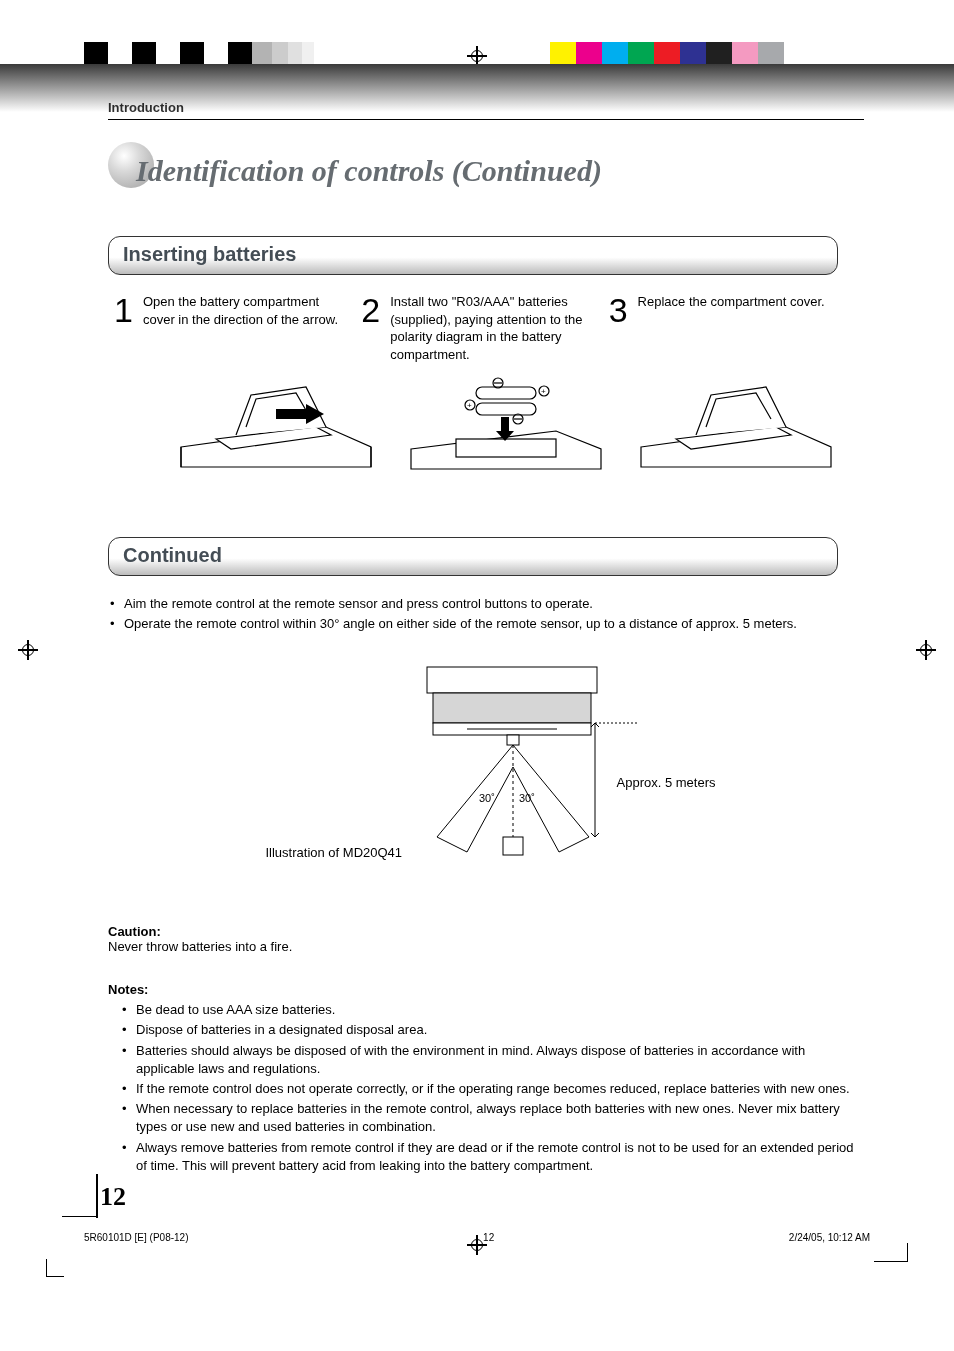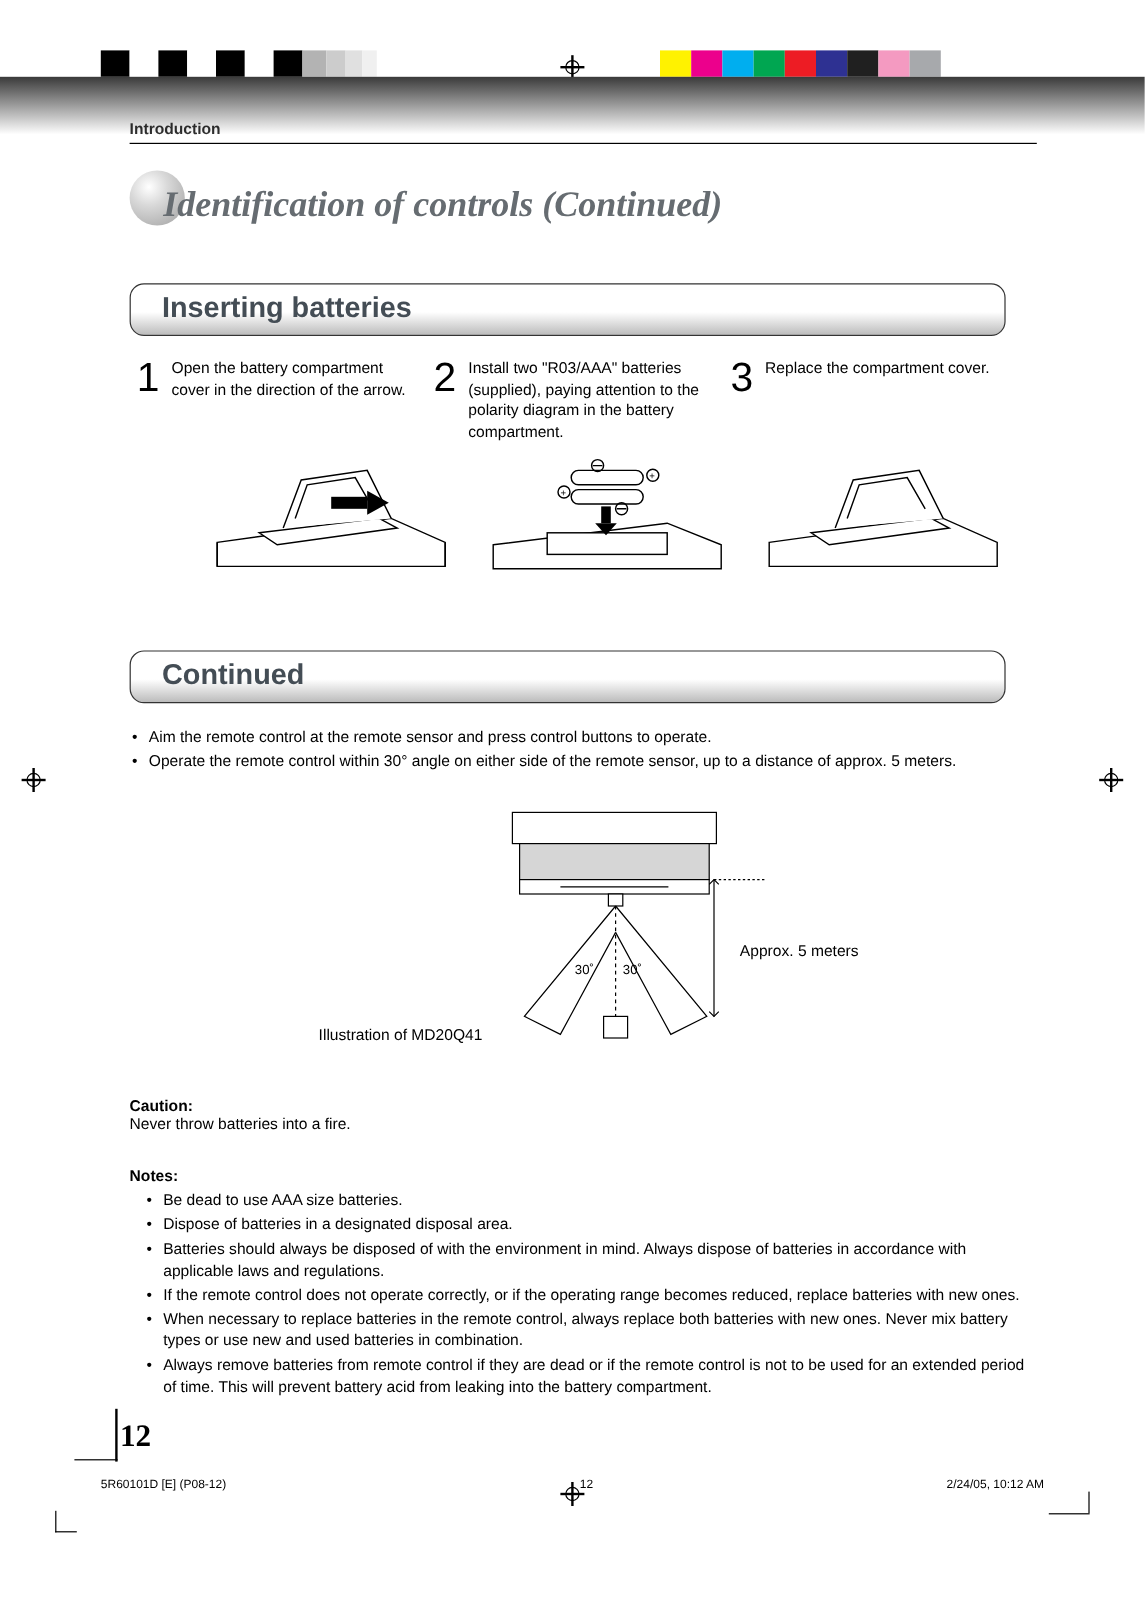--- a/index.html
+++ b/index.html
@@ -84,22 +84,22 @@
     font-style: italic;
     font-weight: bold;
     font-size: 30px;
     color: #666c71;
     margin-left: -18px;
   }
 
   .pill-heading {
     border: 1px solid #333;
     border-radius: 12px;
-    padding: 6px 14px 8px 26px;
-    font-size: 24px;
+    padding: 6px 14px 8px 14px;
+    font-size: 20px;
     font-weight: bold;
     color: #444d55;
     background: linear-gradient(#fff 0%, #fff 55%, #bcbcbc 100%);
     margin-bottom: 18px;
     max-width: 730px;
     margin-top: 11px;
   }
 
   .steps {
     display: flex;
@@ -126,21 +126,21 @@
     width: 200px; height: 110px;
     position: relative;
   }
   .step-img svg { width:100%; height:100%; }
 
   .op-bullets { font-size: 13px; line-height: 1.5; padding-left: 2px; margin-bottom: 24px; }
   .op-bullets .row { display:flex; }
   .op-bullets .dot { width: 14px; flex: 0 0 14px; }
 
   .illustration-block { text-align:center; margin-bottom: 40px; }
-  .illus-caption { font-size: 13px; margin-bottom: 4px; display:inline-block; }
+  .illus-caption { font-size: 13px; margin-bottom: 24px; display:inline-block; }
   .illus-svg { display:block; margin: 0 auto; }
 
   .caution-block { font-size: 13px; margin-bottom: 16px; }
   .caution-block .hd { font-weight: bold; }
 
   .notes-block { font-size: 13px; margin-top: 28px; }
   .notes-block .hd { font-weight: bold; margin-bottom: 4px; }
   .notes-block ul { list-style: none; padding-left: 14px; }
   .notes-block li { position:relative; padding-left: 14px; line-height:1.4; margin-bottom: 2px; }
   .notes-block li::before { content:"•"; position:absolute; left:0; }

